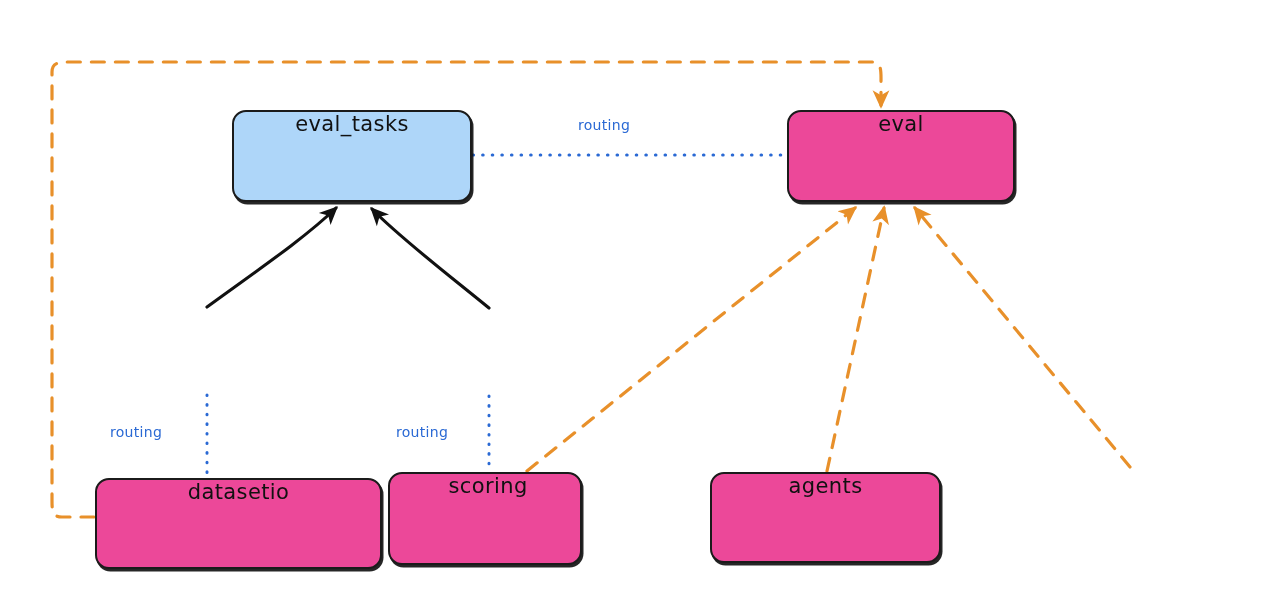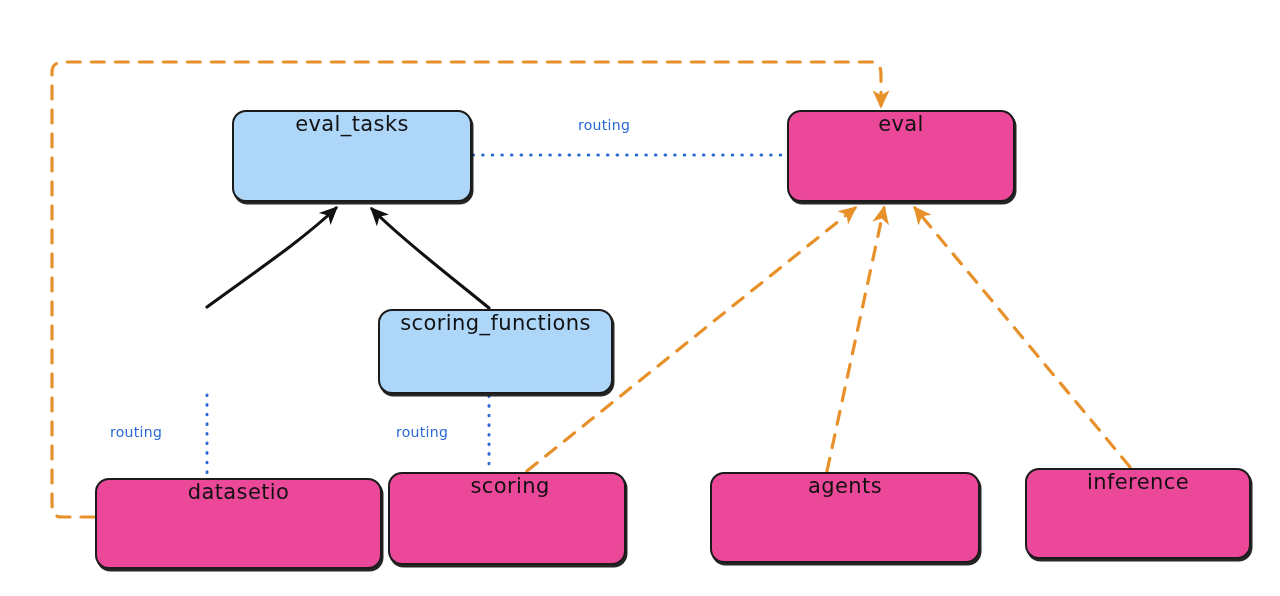--- a/index.html
+++ b/index.html
@@ -89,39 +89,33 @@
 
   <div class="node blue" style="left:232px; top:110px; width:240px; height:92px;">
     <span>eval_tasks</span>
   </div>
 
   <div class="node green" style="left:787px; top:110px; width:228px; height:92px;">
     <span>eval</span>
   </div>
 
 
-  <div class="node blue" style="left:378px; top:309px; width:235px; height:85px;">
-    <span>scoring_functions</span>
-  </div>
 
   <div class="node green" style="left:95px; top:478px; width:287px; height:91px;">
     <span>datasetio</span>
   </div>
 
-  <div class="node green" style="left:388px; top:472px; width:238px; height:93px;padding-left:6px;">
+  <div class="node green" style="left:388px; top:472px; width:194px; height:93px;padding-left:6px;">
     <span>scoring</span>
   </div>
 
-  <div class="node green" style="left:710px; top:472px; width:270px; height:91px;">
+  <div class="node green" style="left:710px; top:472px; width:231px; height:91px;">
     <span>agents</span>
   </div>
 
-  <div class="node green" style="left:1025px; top:468px; width:226px; height:91px;">
-    <span>inference</span>
-  </div>
 
   <div class="edge-label" style="left:578px; top:117px;">routing</div>
 
   <div class="edge-label" style="left:110px; top:424px;">routing</div>
 
   <div class="edge-label" style="left:396px; top:424px;">routing</div>
 
 </div>
 
 </body></html>

